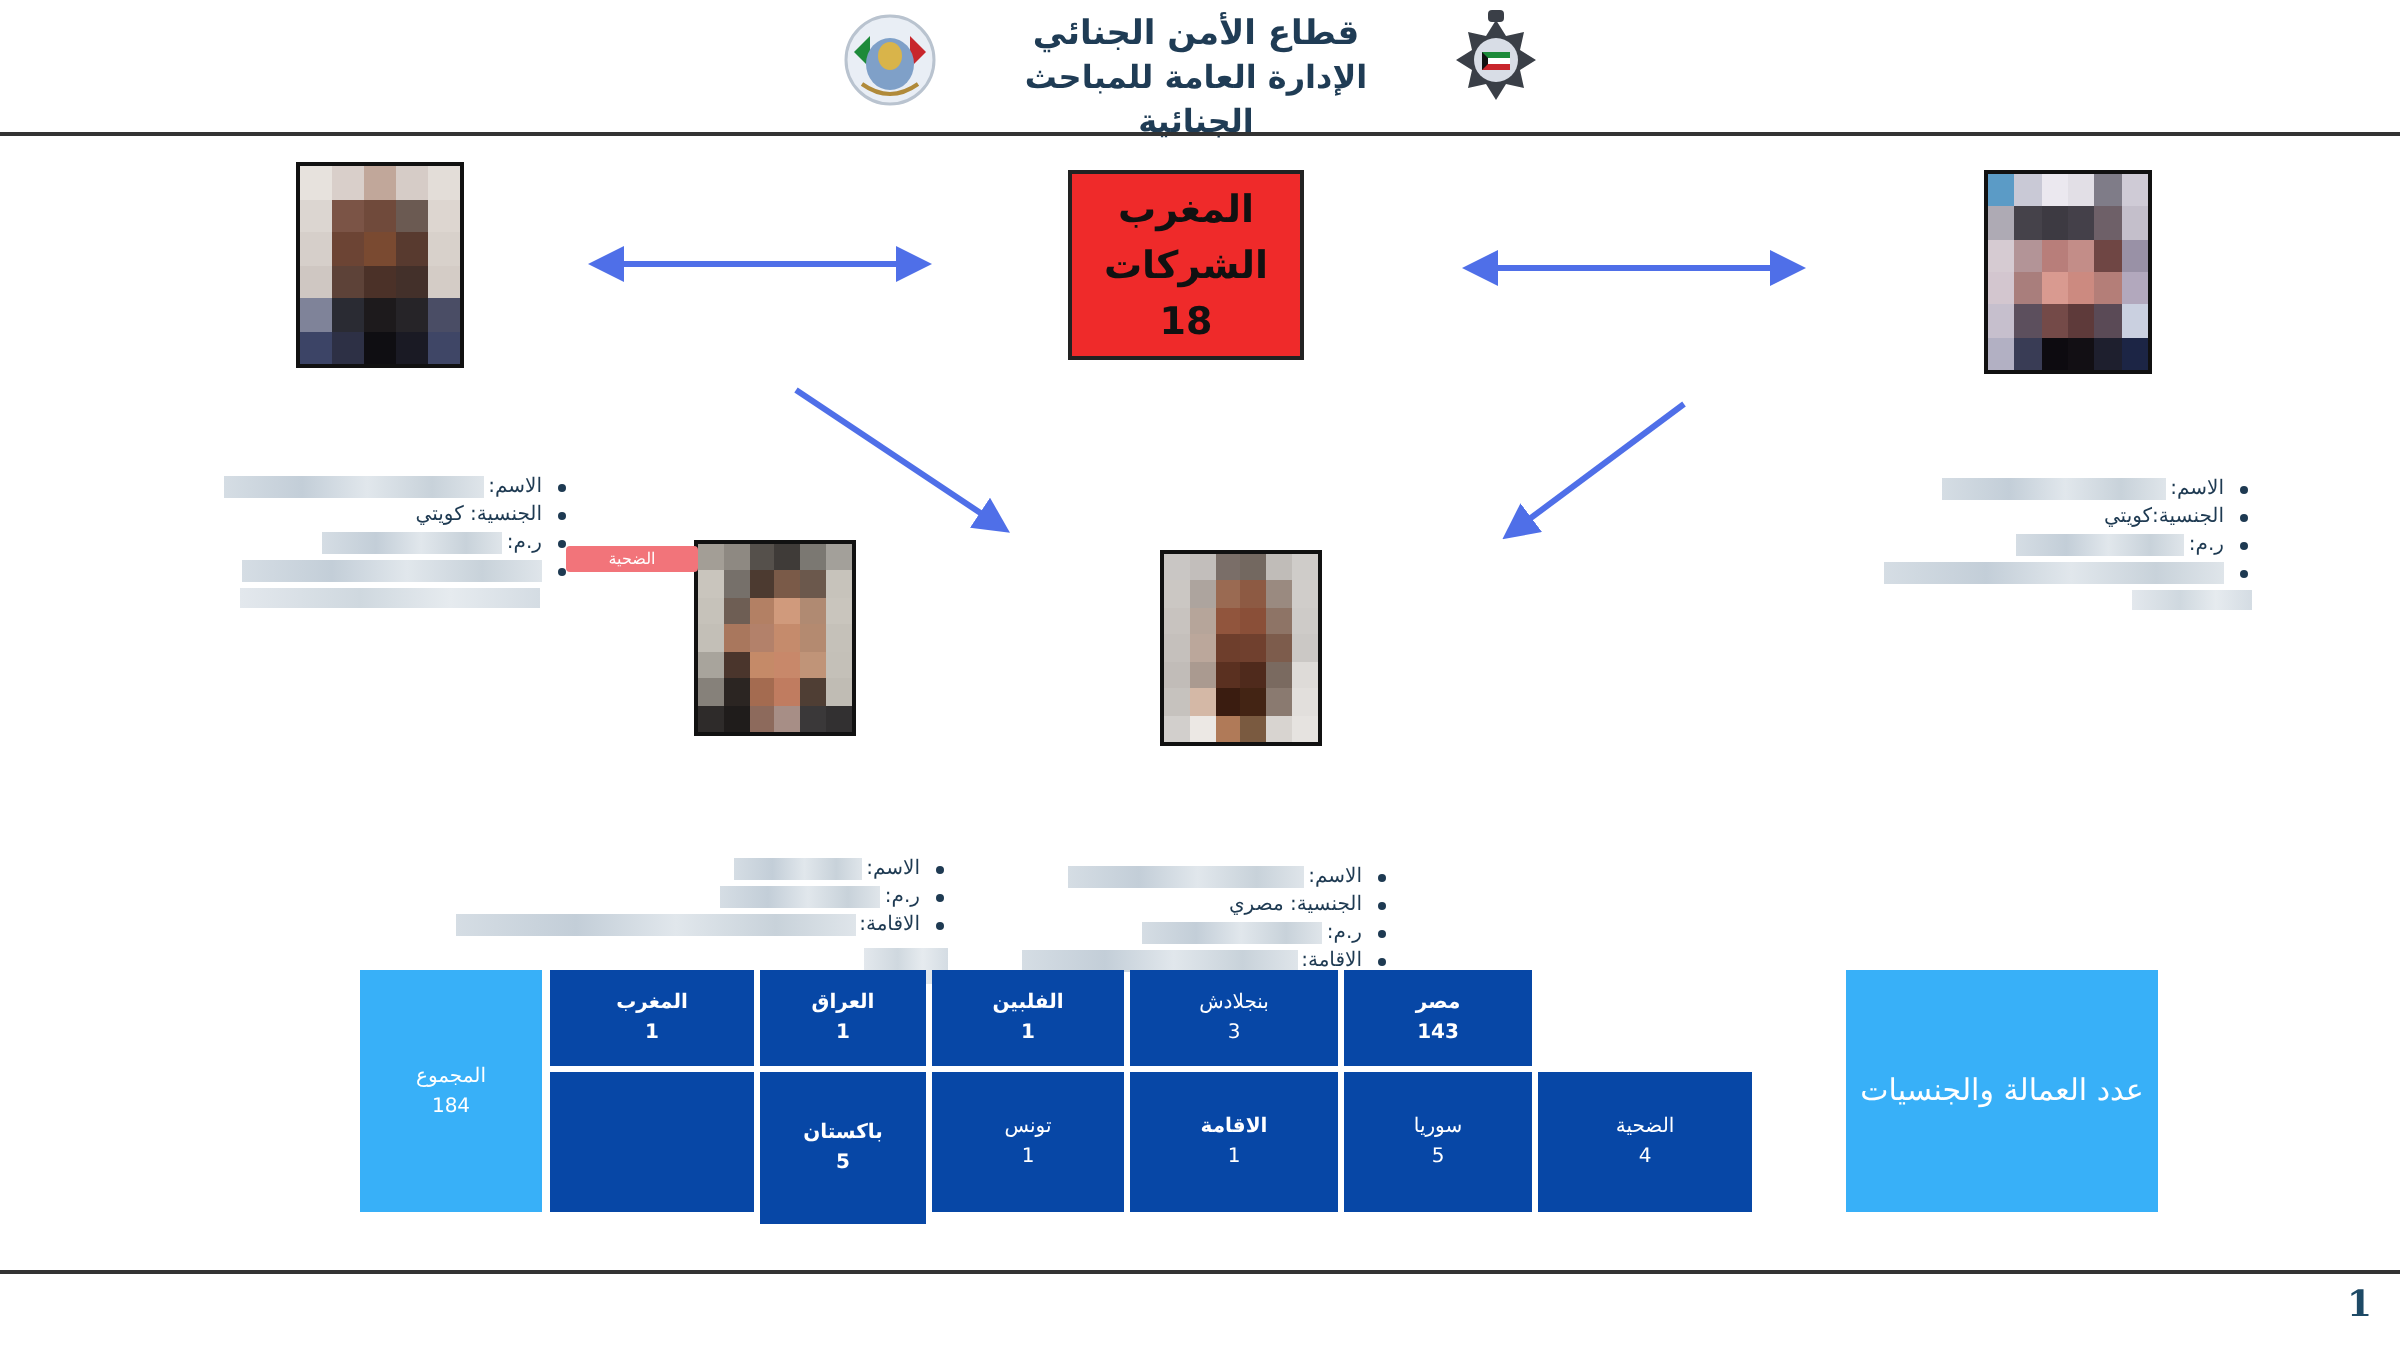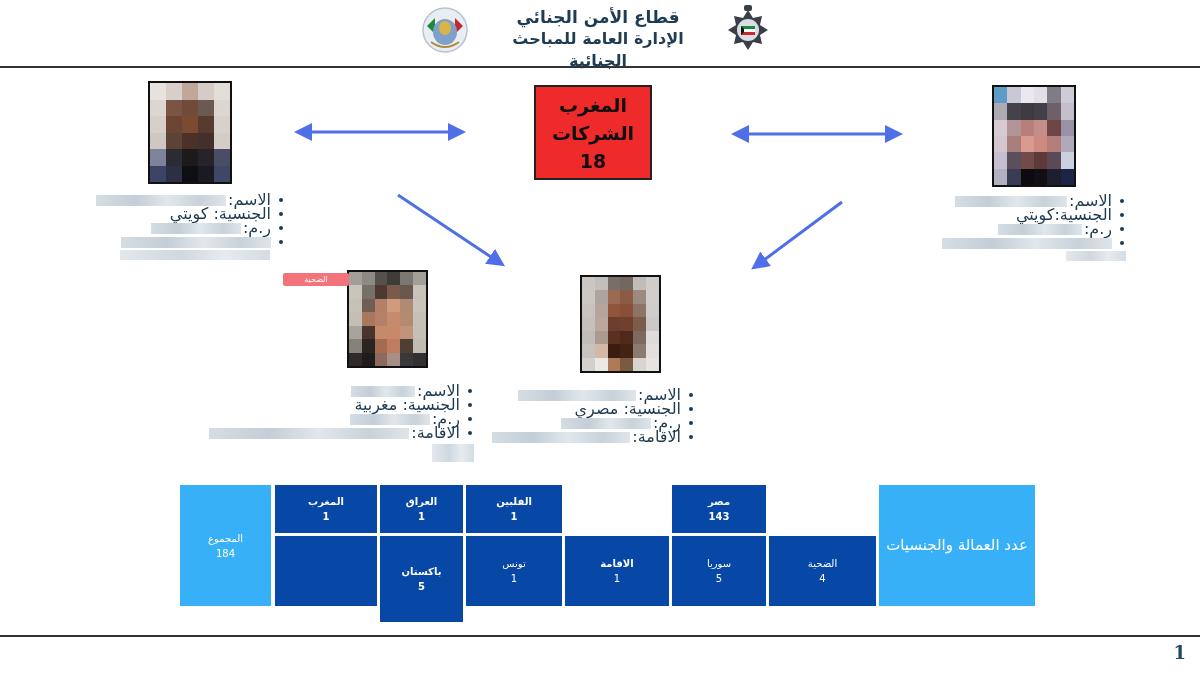--- a/index.html
+++ b/index.html
@@ -16,36 +16,36 @@
   .hr-bottom { position: absolute; left: 0; top: 635px; width: 1200px; height: 2px; background: #333; }
   .page-num { position: absolute; right: 14px; top: 642px; font-family: "DejaVu Serif", serif; font-size: 18px; font-weight: bold; color: #1e4a66; }
 
   .photo { position: absolute; border: 2px solid #111; overflow: hidden; display: grid; }
   .photo div { width: 100%; height: 100%; }
 
   .total-box { position: absolute; left: 534px; top: 85px; width: 118px; height: 95px; background: #ef2a2a; border: 2px solid #222; color: #111; text-align: center; direction: rtl; font-weight: bold; font-size: 19px; line-height: 28px; padding-top: 4px; }
 
   .arrows { position: absolute; left: 0; top: 0; width: 1200px; height: 675px; pointer-events: none; }
 
-  .info { position: absolute; direction: rtl; font-size: 16px; line-height: 14px; color: #1e3a52; }
+  .info { position: absolute; direction: rtl; font-size: 10px; line-height: 14px; color: #1e3a52; margin-top: 44px; }
   .info ul { list-style: none; }
   .info li { position: relative; padding-right: 14px; white-space: nowrap; }
   .info li::before { content: ""; position: absolute; right: 2px; top: 5px; width: 4px; height: 4px; border-radius: 50%; background: #1e3a52; }
   .blur { display: inline-block; height: 11px; vertical-align: middle; background: linear-gradient(90deg, #d5dde4, #c3ced8 30%, #e1e7ec 55%, #c8d2da 80%, #dfe5ea); }
   .blur2 { display: block; height: 10px; background: linear-gradient(90deg, #e3e8ed, #cfd8df 40%, #e6ebef 70%, #d4dce3); }
 
   .victim-tag { position: absolute; left: 283px; top: 273px; width: 66px; height: 13px; background: #f2747a; color: #fff; font-size: 8px; line-height: 13px; text-align: center; direction: rtl; border-radius: 2px; }
 
   .table { position: absolute; left: 180px; top: 485px; width: 855px; height: 121px; }
   .cell { position: absolute; background: #0747a6; color: #fff; text-align: center; direction: rtl; display: flex; flex-direction: column; justify-content: center; align-items: center; font-size: 10px; line-height: 15px; }
   .cell.bold { font-weight: bold; }
   .cell.light { background: #38b0f8; }
   .cell .name { display: block; }
   .cell .val { display: block; }
-  .cell.title { font-size: 15px; font-weight: normal; }
+  .cell.title { font-size: 15px; font-weight: normal; margin-left: 44px; }
 </style>
 </head>
 <body>
 
 <div class="header">
   <svg class="logo-left" viewBox="0 0 48 48">
     <circle cx="24" cy="24" r="22" fill="#e9eef5" stroke="#b9c3cf" stroke-width="1.5"></circle>
     <path d="M6 20 L14 12 L14 28 Z" fill="#1d8a3a"></path>
     <path d="M42 20 L34 12 L34 28 Z" fill="#c8262c"></path>
     <ellipse cx="24" cy="26" rx="12" ry="13" fill="#7fa0c8"></ellipse>
@@ -276,21 +276,20 @@
     <li><span>الجنسية:</span><span>كويتي</span></li>
     <li><span>ر.م:</span><span class="blur" style="width:84px;margin-right:2px;"></span></li>
     <li><span class="blur" style="width:170px;"></span></li>
   </ul>
   <span class="blur2" style="width:60px;margin-left:118px;margin-top:1px;"></span>
 </div>
 
 <div class="info" style="left:212px;top:384px;width:262px;">
   <ul>
     <li><span>الاسم:</span><span class="blur" style="width:64px;margin-right:2px;"></span></li>
-    <li><span>الجنسية:</span> <span>مغربية</span></li>
     <li><span>ر.م:</span><span class="blur" style="width:80px;margin-right:2px;"></span></li>
     <li><span>الاقامة:</span><span class="blur" style="width:200px;margin-right:2px;"></span></li>
   </ul>
   <span class="blur2" style="width:42px;height:18px;margin-left:210px;margin-top:4px;"></span>
 </div>
 
 <div class="info" style="left:495px;top:388px;width:200px;">
   <ul>
     <li><span>الاسم:</span><span class="blur" style="width:118px;margin-right:2px;"></span></li>
     <li><span>الجنسية:</span> <span>مصري</span></li>
@@ -302,20 +301,24 @@
 <div class="table">
   <div class="cell light" style="left:0;top:0;width:91px;height:121px;">
     <span class="name">المجموع</span>
     <span class="val">184</span>
   </div>
 
   <div class="cell bold" style="left:492px;top:0;width:94px;height:48px;">
     <span class="name">مصر</span>
     <span class="val">143</span>
   </div>
+  <div class="cell" style="left:385px;top:0;width:104px;height:48px;">
+    <span class="name">بنجلادش</span>
+    <span class="val">3</span>
+  </div>
   <div class="cell bold" style="left:286px;top:0;width:96px;height:48px;">
     <span class="name">الفلبين</span>
     <span class="val">1</span>
   </div>
   <div class="cell bold" style="left:200px;top:0;width:83px;height:48px;">
     <span class="name">العراق</span>
     <span class="val">1</span>
   </div>
   <div class="cell bold" style="left:95px;top:0;width:102px;height:48px;">
     <span class="name">المغرب</span>
@@ -331,21 +334,21 @@
     <span class="val">5</span>
   </div>
   <div class="cell bold" style="left:385px;top:51px;width:104px;height:70px;">
     <span class="name">الاقامة</span>
     <span class="val" style="font-weight:normal;">1</span>
   </div>
   <div class="cell" style="left:286px;top:51px;width:96px;height:70px;">
     <span class="name">تونس</span>
     <span class="val">1</span>
   </div>
-  <div class="cell bold" style="left:200px;top:51px;width:83px;height:86px;">
+  <div class="cell bold" style="left:200px;top:51px;width:83px;height:76px;">
     <span class="name">باكستان</span>
     <span class="val">5</span>
   </div>
   <div class="cell" style="left:95px;top:51px;width:102px;height:70px;"></div>
 
   <div class="cell light title" style="left:699px;top:0;width:156px;height:121px;">
     <span>عدد العمالة والجنسيات</span>
   </div>
 </div>
 

